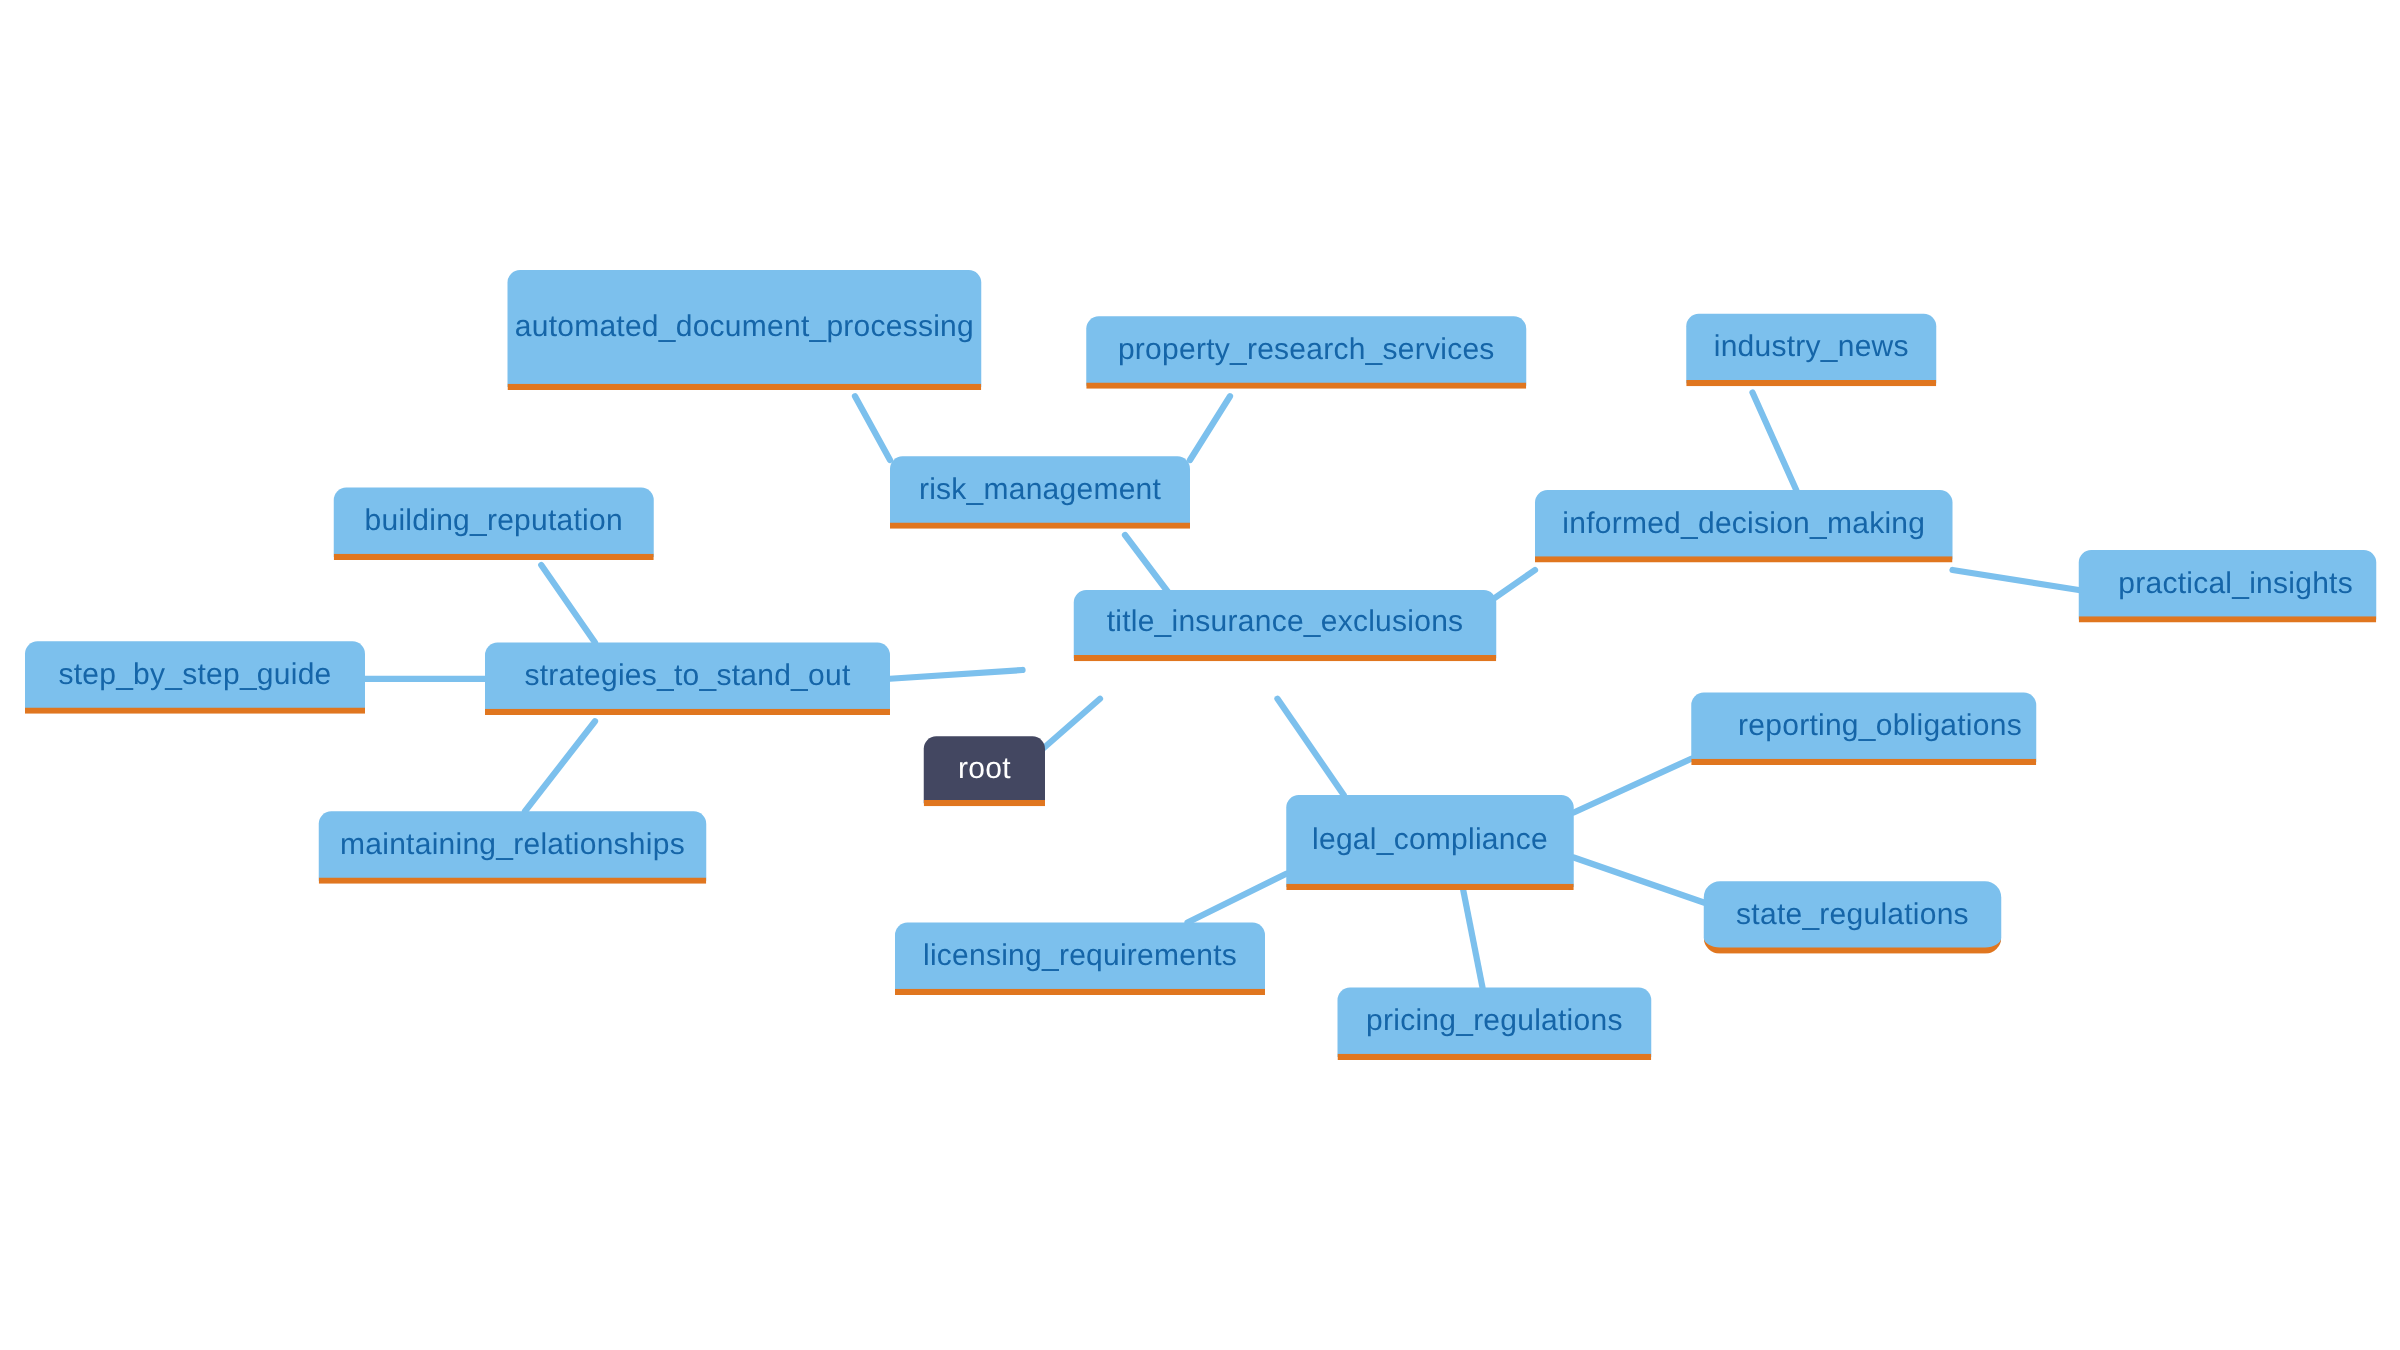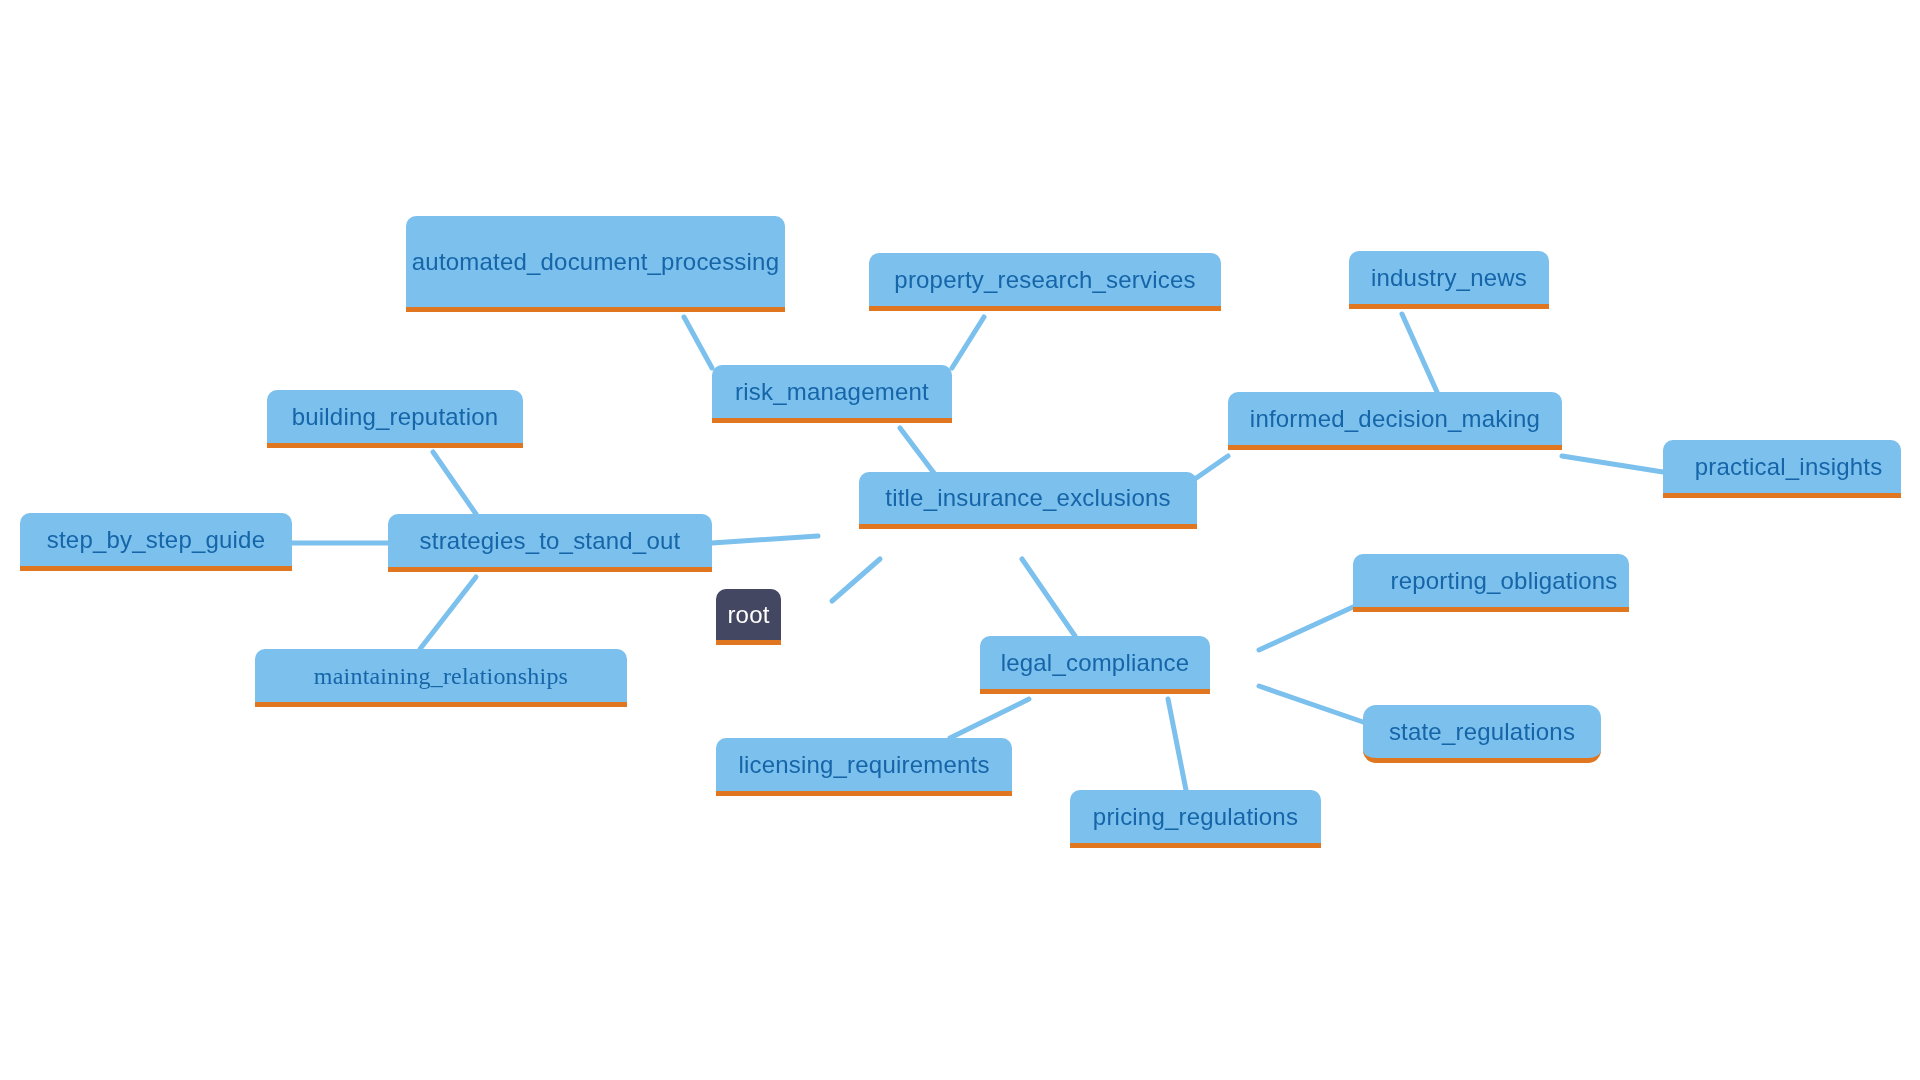--- a/index.html
+++ b/index.html
@@ -67,30 +67,30 @@
       <line x1="476" y1="577" x2="420" y2="649" stroke="#7cc0ed" stroke-width="5" stroke-linecap="round"></line>
       <line x1="1156" y1="506" x2="1228" y2="456" stroke="#7cc0ed" stroke-width="5" stroke-linecap="round"></line>
       <line x1="1437" y1="392" x2="1402" y2="314" stroke="#7cc0ed" stroke-width="5" stroke-linecap="round"></line>
       <line x1="1562" y1="456" x2="1663" y2="472" stroke="#7cc0ed" stroke-width="5" stroke-linecap="round"></line>
       <line x1="1022" y1="559" x2="1075" y2="636" stroke="#7cc0ed" stroke-width="5" stroke-linecap="round"></line>
       <line x1="1259" y1="650" x2="1353" y2="607" stroke="#7cc0ed" stroke-width="5" stroke-linecap="round"></line>
       <line x1="1259" y1="686" x2="1363" y2="722" stroke="#7cc0ed" stroke-width="5" stroke-linecap="round"></line>
       <line x1="1168" y1="699" x2="1186" y2="790" stroke="#7cc0ed" stroke-width="5" stroke-linecap="round"></line>
       <line x1="1029" y1="699" x2="950" y2="738" stroke="#7cc0ed" stroke-width="5" stroke-linecap="round"></line>
     </svg>
-<div class="node root" style="left: 716px; top: 589px; width: 65px; height: 56px;"><span>root</span></div>
+<div class="node root" style="left: 739px; top: 589px; width: 97px; height: 56px;"><span>root</span></div>
     <div class="node" style="left: 818px; top: 472px; width: 338px; height: 57px; margin-left: 41px;"><span>title_insurance_exclusions</span></div>
     <div class="node" style="left: 712px; top: 365px; width: 240px; height: 58px;"><span>risk_management</span></div>
     <div class="node" style="left: 406px; top: 216px; width: 379px; height: 96px;"><span>automated_document_processing</span></div>
     <div class="node" style="left: 869px; top: 253px; width: 352px; height: 58px;"><span>property_research_services</span></div>
     <div class="node" style="left: 388px; top: 514px; width: 324px; height: 58px;"><span>strategies_to_stand_out</span></div>
     <div class="node" style="left: 267px; top: 390px; width: 256px; height: 58px;"><span>building_reputation</span></div>
     <div class="node" style="left: 20px; top: 513px; width: 272px; height: 58px;"><span>step_by_step_guide</span></div>
-    <div class="node" style="left: 255px; top: 649px; width: 372px; height: 58px; font-family: Liberation Serif, serif;"><span>maintaining_relationships</span></div>
+    <div class="node" style="left: 255px; top: 649px; width: 310px; height: 58px;"><span>maintaining_relationships</span></div>
     <div class="node" style="left: 1228px; top: 392px; width: 334px; height: 58px;"><span>informed_decision_making</span></div>
     <div class="node" style="left: 1349px; top: 251px; width: 200px; height: 58px; text-align: right;"><span>industry_news</span></div>
     <div class="node" style="left: 1663px; top: 440px; width: 238px; height: 58px; padding-left: 23px;"><span>practical_insights</span></div>
-    <div class="node" style="left: 980px; top: 636px; width: 230px; height: 58px;"><span>legal_compliance</span></div>
+    <div class="node" style="left: 1029px; top: 636px; width: 230px; height: 76px;"><span>legal_compliance</span></div>
     <div class="node" style="left: 1353px; top: 554px; width: 276px; height: 58px; padding-left: 36px;"><span>reporting_obligations</span></div>
     <div class="node" style="left: 1363px; top: 705px; width: 238px; height: 58px; border-radius: 13px;"><span>state_regulations</span></div>
     <div class="node" style="left: 1070px; top: 790px; width: 251px; height: 58px;"><span>pricing_regulations</span></div>
     <div class="node" style="left: 716px; top: 738px; width: 296px; height: 58px;"><span>licensing_requirements</span></div>
   </div>
 
 </body></html>

